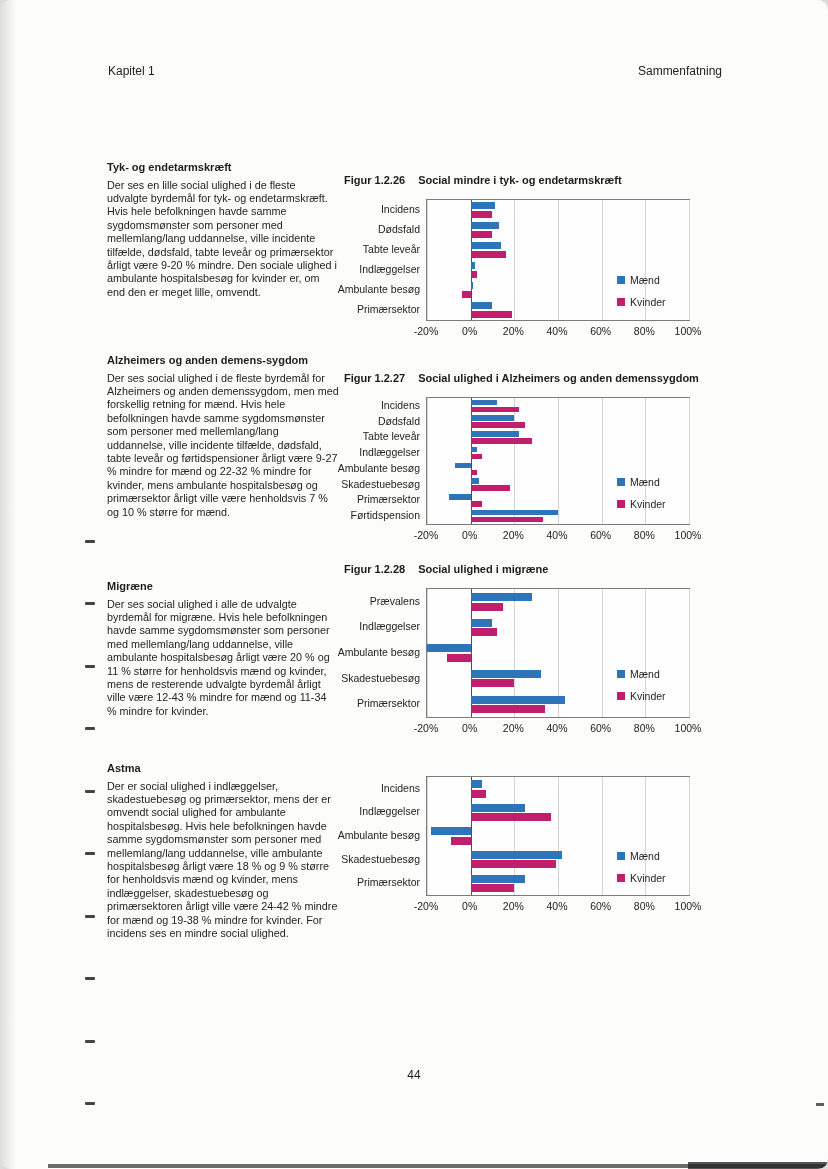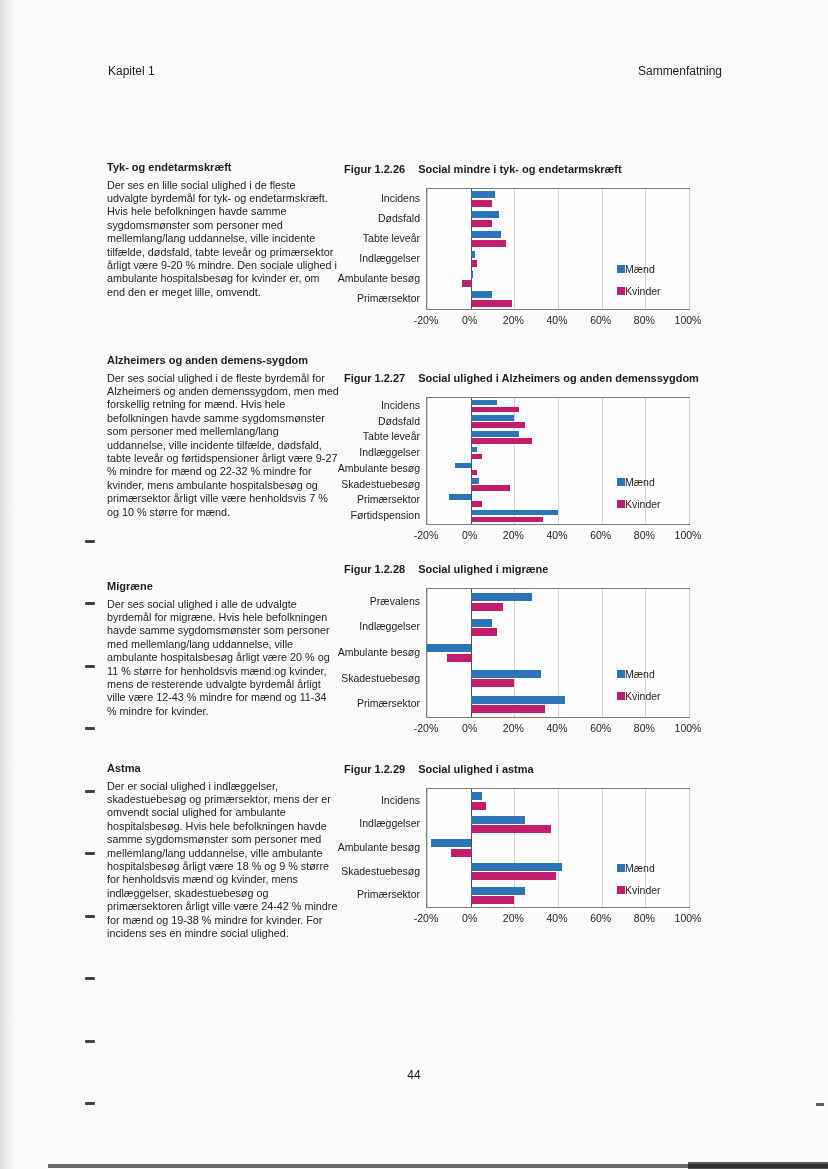--- a/index.html
+++ b/index.html
@@ -1,20 +1,20 @@
 <!DOCTYPE html>
 <html lang="da"><head>
 <meta charset="utf-8">
 <style>
   * { margin:0; padding:0; box-sizing:border-box; }
   html,body { background:#dcdcdc; }
   .page {
     position:relative; width:828px; height:1169px; margin:0 auto;
     background:#fcfcfa; overflow:hidden;
-    font-family:"Liberation Sans","DejaVu Sans",sans-serif; color:#1e1e1e;
+    font-family:"Liberation Sans","DejaVu Sans",sans-serif; color:#1e1e1e;border-radius:10px;
   }
   .gutter { position:absolute; left:0; top:0; bottom:0; width:16px;
     background:linear-gradient(to right, rgba(0,0,0,.12), rgba(0,0,0,0)); }
   .hdr { position:absolute; top:64px; font-size:12px; color:#222; }
   .hdr-left { left:108px; }
   .hdr-right { right:106px; }
   .section-text { position:absolute; left:107px; width:232px; }
   .section-text h2 { font-size:11px; font-weight:bold; margin-bottom:4px; max-width:206px; line-height:14.5px; }
   .section-text p { font-size:10.8px; line-height:13.4px; color:#242424; }
   .figure { position:absolute; left:340px; width:360px; }
@@ -23,42 +23,42 @@
   .cat-labels { width:86px; display:flex; flex-direction:column; }
   .cat-label { display:flex; align-items:center; justify-content:flex-end;
     padding-right:6px; font-size:10.5px; white-space:nowrap; color:#232323; }
   .plot { position:relative; width:264px; border:1px solid #7c7c7c; background:#fefefe; }
   .grid { position:absolute; top:0; bottom:0; width:1px; background:#d4d4d4; }
   .grid.zero { background:#4e4e4e; }
   .bar { position:absolute; }
   .xticks { position:relative; margin-left:86px; width:264px; height:14px; margin-top:4px; font-size:10.5px; color:#232323;text-align:right; }
   .tick { position:absolute; top:0; transform:translateX(-50%); white-space:nowrap; }
   .legend { position:absolute; left:190px; top:62%; display:flex; flex-direction:column; gap:10px; }
-  .legend-item { display:flex; align-items:center; font-size:10.5px; white-space:nowrap; }
+  .legend-item { display:flex; align-items:center; gap:5px; font-size:10.5px; white-space:nowrap; }
   .swatch { width:8px; height:8px; flex:0 0 8px; }
   .pagenum { position:absolute; top:1068px; left:0; right:0; text-align:center; font-size:12px; }
   .edge-mark { position:absolute; left:85px; width:10px; height:3px; background:#151515; opacity:.8; border-radius:1px; }
   .edge-bottom { position:absolute; left:48px; right:0; bottom:1px; height:4px; background:#2e2e2e; opacity:.7; }
   .edge-bottom-right { position:absolute; right:0; bottom:0; width:140px; height:7px; background:#1d1d1d; opacity:.75; }
   .edge-right-mark { position:absolute; right:4px; top:1103px; width:8px; height:3px; background:#1d1d1d; opacity:.7; }
 </style>
 </head>
 <body>
 
 <div class="page" id="page">
   <div class="gutter"></div>
 
   <div class="hdr hdr-left">Kapitel 1</div>
   <div class="hdr hdr-right">Sammenfatning</div>
 
   <div class="section-text" style="top:160px">
     <h2>Tyk- og endetarmskræft</h2>
     <p>Der ses en lille social ulighed i de fleste udvalgte byrdemål for tyk- og endetarmskræft. Hvis hele befolkningen havde samme sygdomsmønster som personer med mellemlang/lang uddannelse, ville incidente tilfælde, dødsfald, tabte leveår og primærsektor årligt være 9-20 % mindre. Den sociale ulighed i ambulante hospitalsbesøg for kvinder er, om end den er meget lille, omvendt.</p>
   </div>
-  <div class="figure" style="top:163px">
+  <div class="figure" style="top:174px">
     <div class="fig-title">
       <span>Figur 1.2.26</span>
       <span>Social mindre i tyk- og endetarmskræft</span>
     </div>
     <div class="chart">
       <div class="cat-labels">
           <div class="cat-label" style="height: 20px;">Incidens</div>
           <div class="cat-label" style="height: 20px;">Dødsfald</div>
           <div class="cat-label" style="height: 20px;">Tabte leveår</div>
           <div class="cat-label" style="height: 20px;">Indlæggelser</div>
@@ -231,24 +231,20 @@
         <span class="tick" style="left: 218.333px;">80%</span>
         <span class="tick" style="left: 262px;">100%</span>
       </div>
   </div>
 
   <div class="section-text" style="top:761px">
     <h2>Astma</h2>
     <p>Der er social ulighed i indlæggelser, skadestuebesøg og primærsektor, mens der er omvendt social ulighed for ambulante hospitalsbesøg. Hvis hele befolkningen havde samme sygdomsmønster som personer med mellemlang/lang uddannelse, ville ambulante hospitalsbesøg årligt være 18 % og 9 % større for henholdsvis mænd og kvinder, mens indlæggelser, skadestuebesøg og primærsektoren årligt ville være 24-42 % mindre for mænd og 19-38 % mindre for kvinder. For incidens ses en mindre social ulighed.</p>
   </div>
   <div class="figure" style="top:763px">
-    <div class="fig-title">
-      <span>Figur 1.2.29</span>
-      <span>Social ulighed i astma</span>
-    </div>
     <div class="chart">
       <div class="cat-labels">
           <div class="cat-label" style="height: 23.6px;">Incidens</div>
           <div class="cat-label" style="height: 23.6px;">Indlæggelser</div>
           <div class="cat-label" style="height: 23.6px;">Ambulante besøg</div>
           <div class="cat-label" style="height: 23.6px;">Skadestuebesøg</div>
           <div class="cat-label" style="height: 23.6px;">Primærsektor</div>
         </div>
       <div class="plot" style="height:120px">
           <div class="grid" style="left: 262px;"></div>

